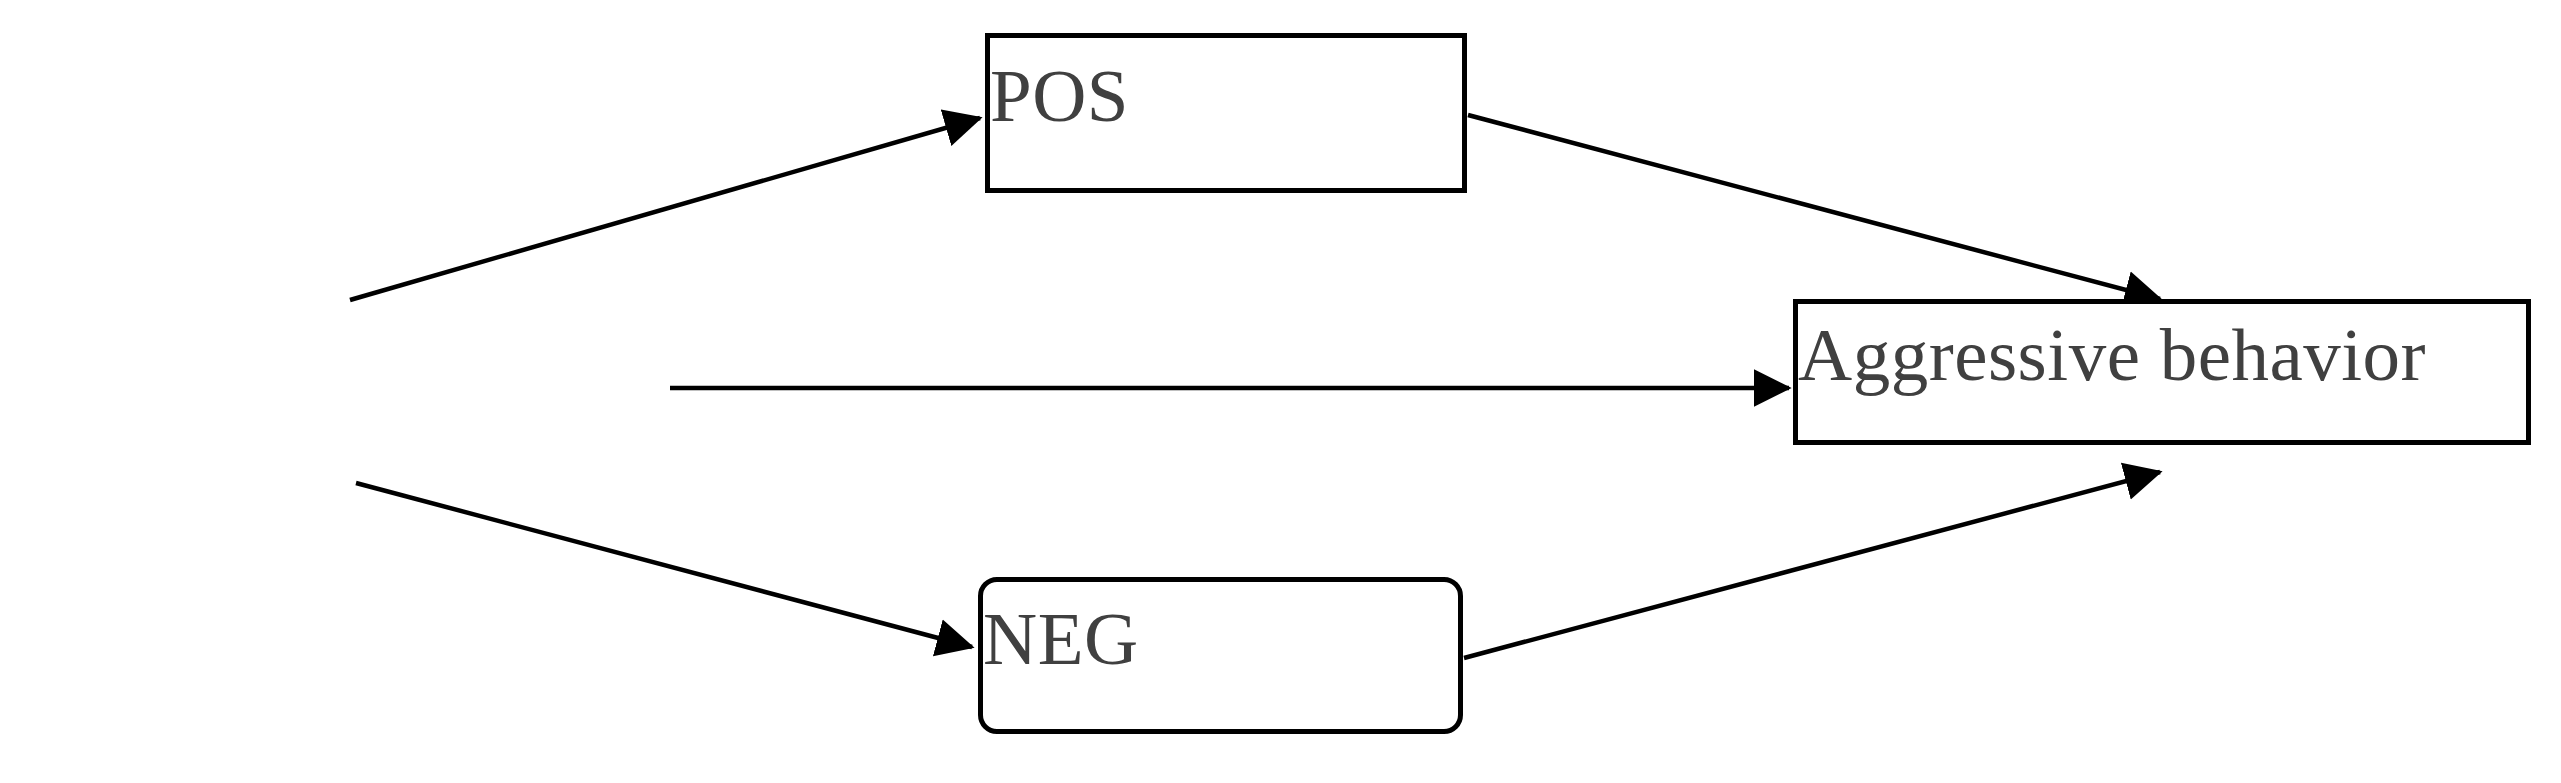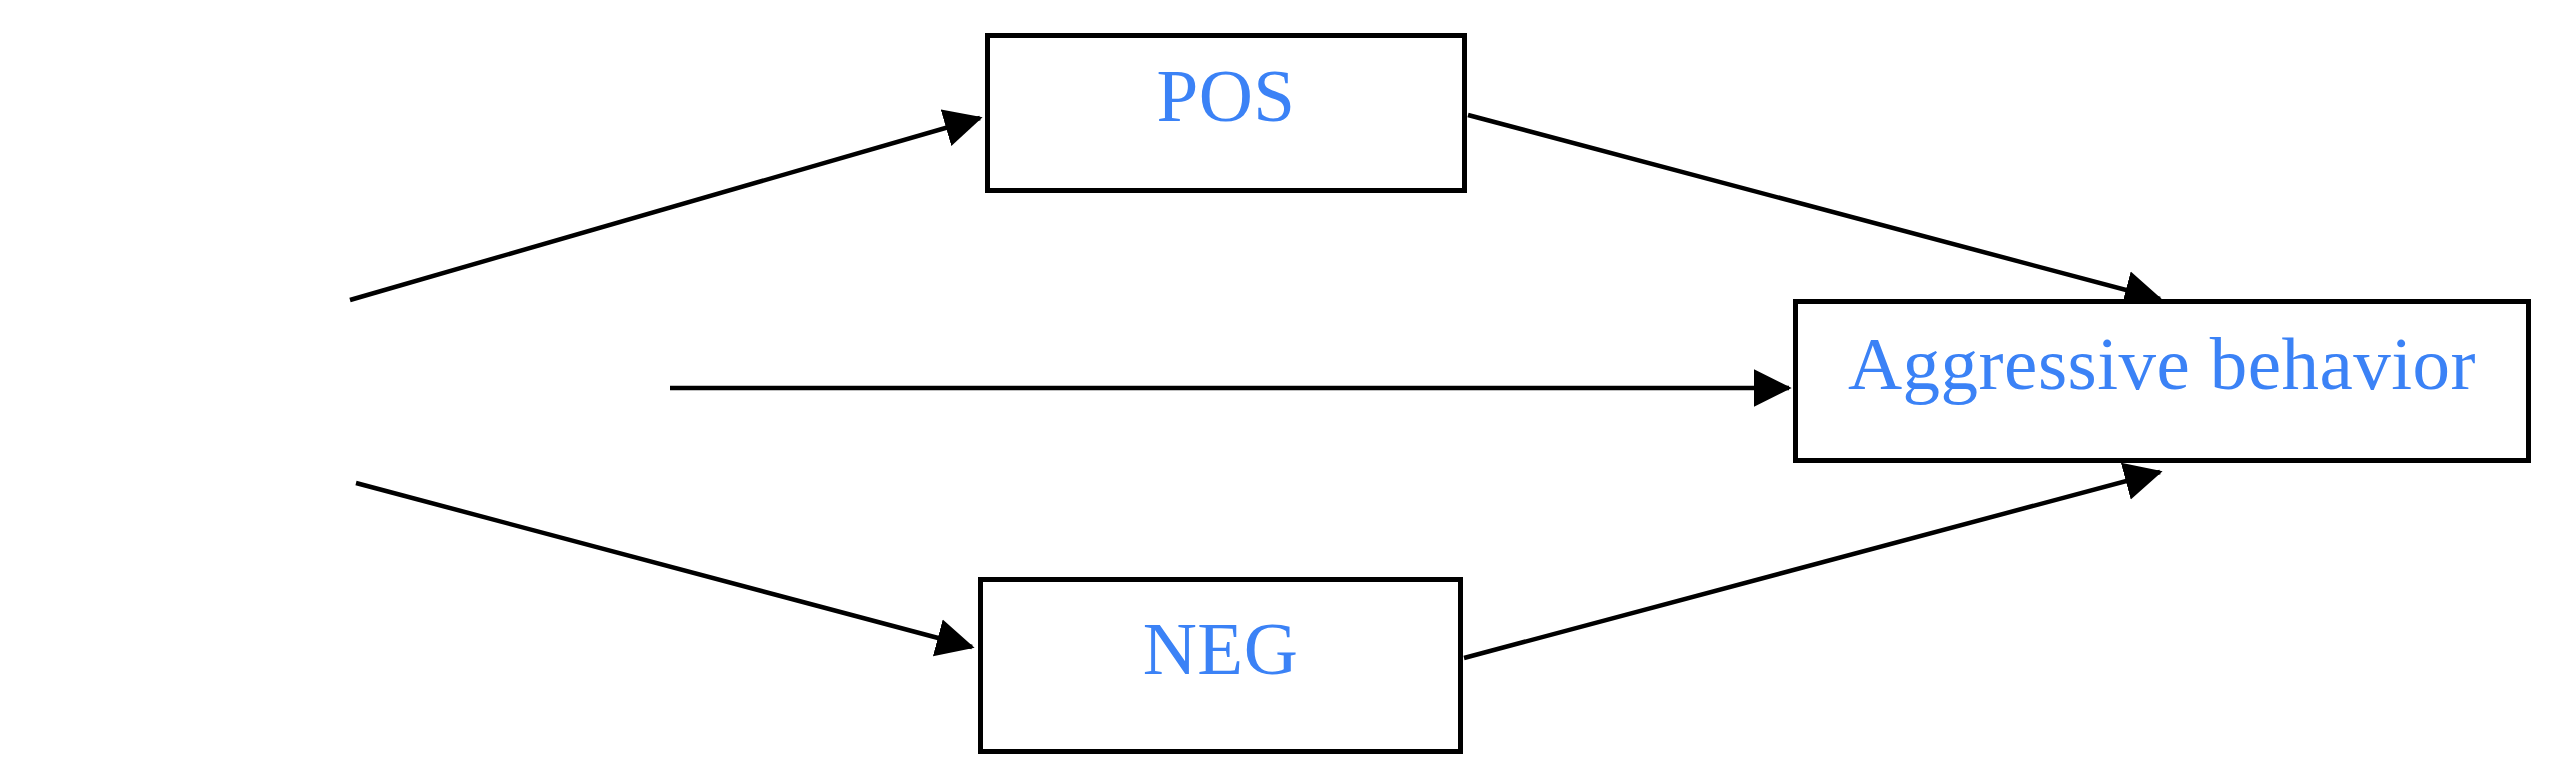--- a/index.html
+++ b/index.html
@@ -22,31 +22,30 @@
     width: 2561px;
     height: 783px;
   }
   .node {
     position: absolute;
     box-sizing: border-box;
     border: 5px solid #000000;
     background: #ffffff;
     display: flex;
     align-items: center;
-    justify-content: center;
     padding-bottom: 34px;
-    color: #3b82f6;
+    color: #404040;
     font-size: 75px;
     letter-spacing: 0.5px;
     white-space: nowrap;
   }
   .node-peer { left: 22px;   top: 300px; width: 646px; height: 182px; }
   .node-pos  { left: 985px;  top: 33px;  width: 482px; height: 160px; }
-  .node-neg  { left: 978px;  top: 577px; width: 485px; height: 177px; }
-  .node-agg  { left: 1793px; top: 299px; width: 738px; height: 164px; }
+  .node-neg  { left: 978px;  top: 577px; width: 485px; height: 157px; border-radius: 19px; }
+  .node-agg  { left: 1793px; top: 299px; width: 738px; height: 146px; }
   .edge-line {
     stroke: #000000;
     stroke-width: 4.5;
     fill: none;
   }
   .arrow-head {
     fill: #000000;
   }
 </style>
 </head>

